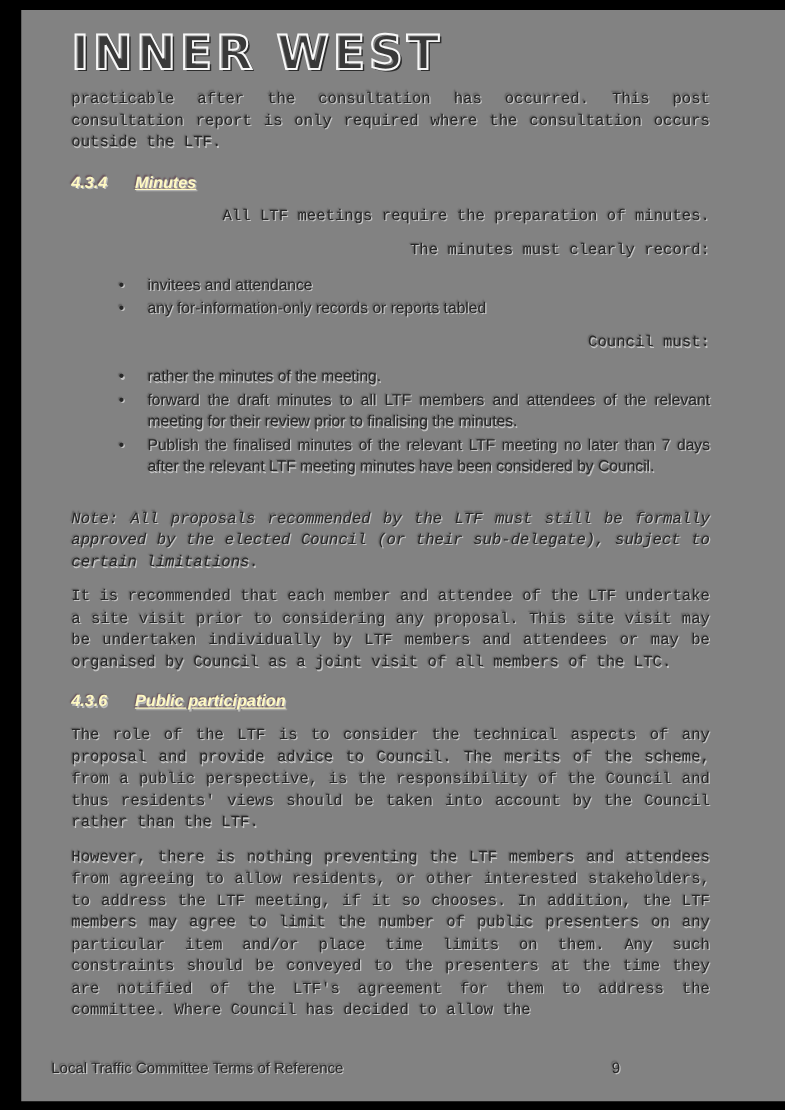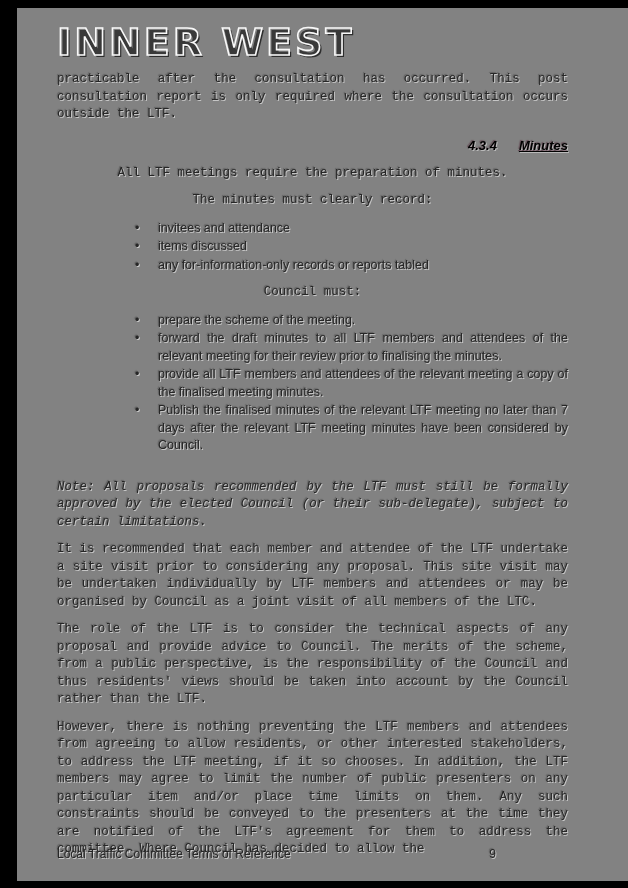--- a/index.html
+++ b/index.html
@@ -41,59 +41,57 @@
     margin: 0 0 6px 0;
     white-space: nowrap;
   }
   p {
     margin: 0 0 10px 0;
     font-size: 12.5px;
     line-height: 17.5px;
     text-align: justify;
     font-family: Liberation Mono, monospace;
   }
-  p.lead { text-align: center; }
+  p.lead { text-align: right; }
   h3 {
     margin: 14px 0 11px 0;
     font-size: 13px;
     line-height: 16px;
     font-style: italic;
     font-weight: bold;
-    color: #000000;
+    color: #fef9c3;
     text-shadow: 1px 1px 0 rgba(255,255,255,0.45), -1px -1px 1px rgba(60,0,25,0.35);
-    text-align: right;
   }
   h3 .h-num { margin-right: 22px; }
   h3 .h-title { text-decoration: underline; }
   ul {
     margin: 0 0 10px 0;
     padding: 0 0 0 61px;
     list-style: none;
   }
   li {
     position: relative;
     font-size: 12.5px;
     line-height: 17.5px;
     text-align: justify;
     margin-bottom: 1px;
-    margin-left: 40px;
   }
   li::before {
     content: "\2022";
     position: absolute;
     left: -23px;
     top: 0;
   }
   .note {
     font-style: italic;
     margin-top: 24px;
   }
   .footer {
     position: absolute;
-    left: 40px;
+    left: 24px;
     right: 60px;
     bottom: 20px;
     display: flex;
     justify-content: space-between;
     align-items: baseline;
     font-size: 12px;
   }
   .footer .pnum { margin-right: 72px; }
 </style>
 </head>
@@ -109,39 +107,40 @@
     <h3>
       <span class="h-num">4.3.4</span><span class="h-title">Minutes</span>
     </h3>
 
     <p class="lead">All LTF meetings require the preparation of minutes.</p>
 
     <p class="lead">The minutes must clearly record:</p>
 
     <ul>
       <li>invitees and attendance</li>
-      <li>items discussed</li>
       <li>any for-information-only records or reports tabled</li>
     </ul>
 
     <p class="lead">Council must:</p>
 
     <ul>
-      <li>prepare the scheme of the meeting.</li>
+      <li>rather the minutes of the meeting.</li>
       <li>forward the draft minutes to all LTF members and attendees of the relevant meeting for their review prior to finalising the minutes.</li>
-      <li>provide all LTF members and attendees of the relevant meeting a copy of the finalised meeting minutes.</li>
       <li>Publish the finalised minutes of the relevant LTF meeting no later than 7 days after the relevant LTF meeting minutes have been considered by Council.</li>
     </ul>
 
     <p class="note">Note: All proposals recommended by the LTF must still be formally approved by the elected Council (or their sub-delegate), subject to certain limitations.</p>
 
 
     <p>It is recommended that each member and attendee of the LTF undertake a site visit prior to considering any proposal. This site visit may be undertaken individually by LTF members and attendees or may be organised by Council as a joint visit of all members of the LTC.</p>
 
 
+    <h3>
+      <span class="h-num">4.3.6</span><span class="h-title">Public participation</span>
+    </h3>
 
     <p>The role of the LTF is to consider the technical aspects of any proposal and provide advice to Council. The merits of the scheme, from a public perspective, is the responsibility of the Council and thus residents' views should be taken into account by the Council rather than the LTF.</p>
 
     <p>However, there is nothing preventing the LTF members and attendees from agreeing to allow residents, or other interested stakeholders, to address the LTF meeting, if it so chooses. In addition, the LTF members may agree to limit the number of public presenters on any particular item and/or place time limits on them. Any such constraints should be conveyed to the presenters at the time they are notified of the LTF's agreement for them to address the committee. Where Council has decided to allow the</p>
 
     <div class="footer">
       <span>Local Traffic Committee Terms of Reference</span>
       <span class="pnum">9</span>
     </div>
 

